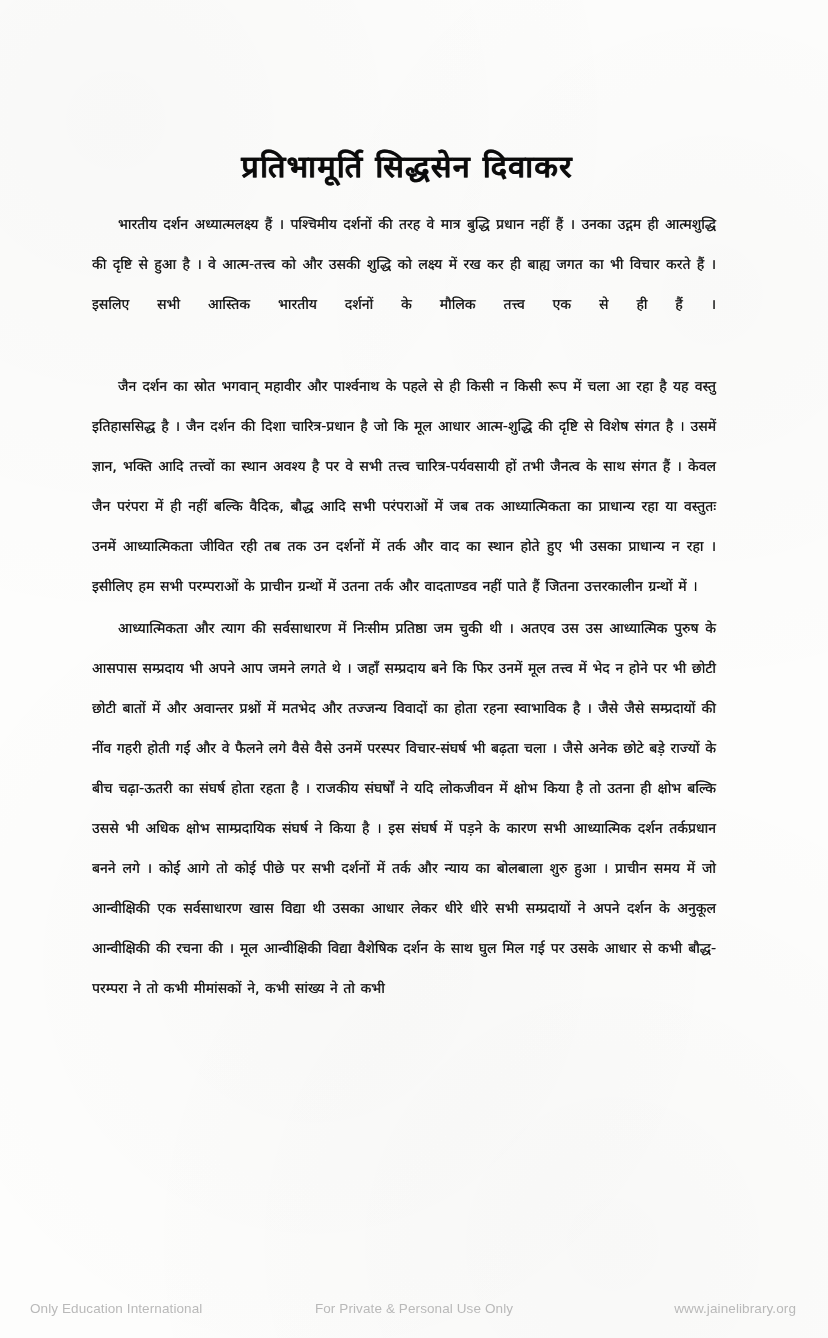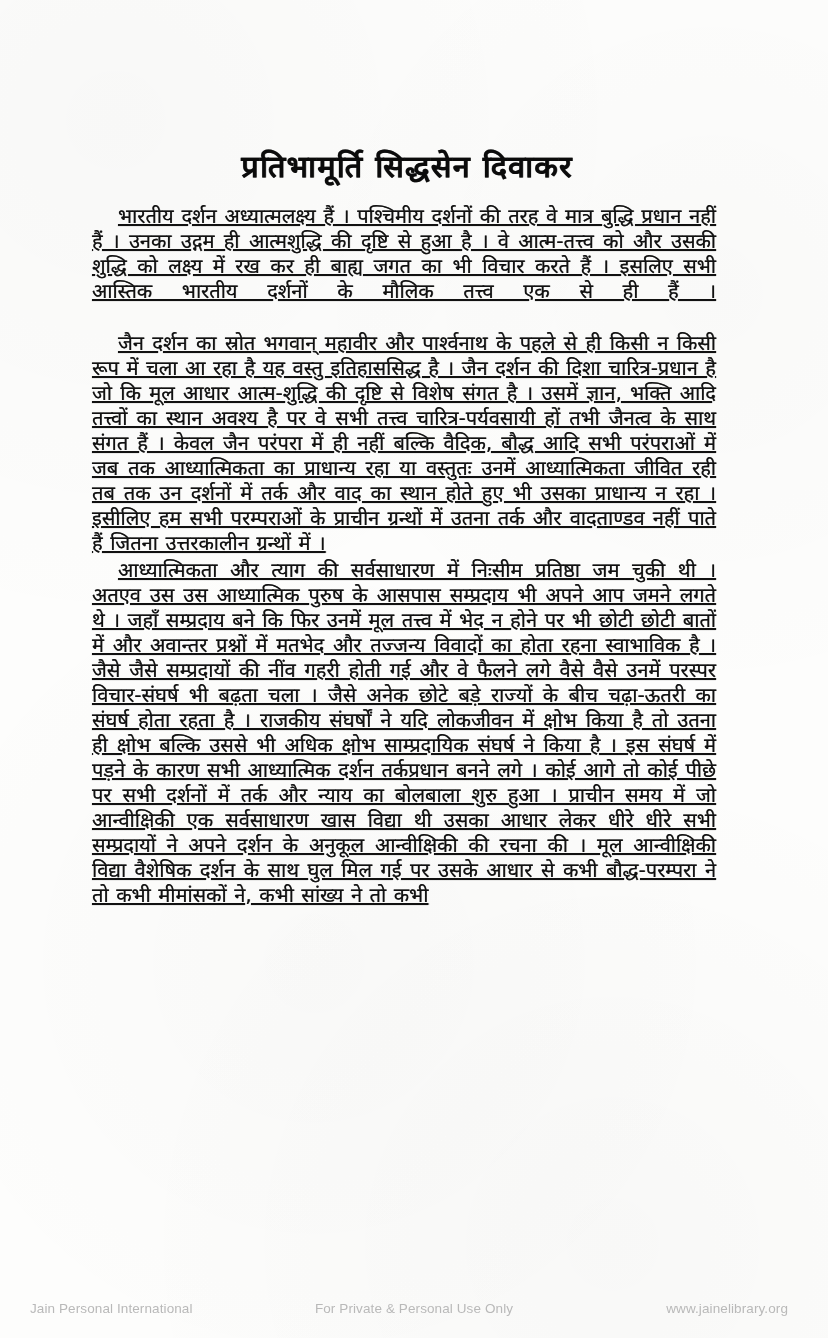--- a/index.html
+++ b/index.html
@@ -47,30 +47,29 @@
     line-height: 1.25;
     margin: 0 0 18px 0;
     padding-left: 6px;
     transform: scaleX(1.02);
     transform-origin: center;
     text-shadow: 0.4px 0 0 rgba(0,0,0,0.55), -0.3px 0.3px 0 rgba(0,0,0,0.35);
   }
 
   .para {
     font-family: "DejaVu Sans", sans-serif;
-    font-size: 20px;
-    line-height: 25px;
+    font-size: 14px;
+    line-height: 40px;
     color: #111111;
     text-align: justify;
     text-justify: inter-word;
     margin: 0 0 2px 0;
     text-indent: 26px;
     word-spacing: 1.2px;
     text-shadow: 0.35px 0 0 rgba(0,0,0,0.45), -0.25px 0.25px 0 rgba(0,0,0,0.28);
-    text-decoration: underline;
   }
   .para:last-of-type { margin-bottom: 0; }
 
   
   .para.full-last::after {
     content: "";
     display: inline-block;
     width: 100%;
   }
 
@@ -82,38 +81,38 @@
     top: 1296px;
     height: 24px;
     display: flex;
     align-items: center;
     font-size: 13.5px;
     color: #b9b9b9;
     letter-spacing: 0.1px;
   }
   #footer-left   { position: absolute; left: 30px; }
   #footer-center { position: absolute; left: 50%; transform: translateX(-50%); }
-  #footer-right  { position: absolute; right: 40px; }
+  #footer-right  { position: absolute; right: 32px; }
 </style>
 </head>
 <body>
 
 <div id="scan-page">
 
   <div id="text-body">
 
     <h1 id="page-title">प्रतिभामूर्ति सिद्धसेन दिवाकर</h1>
 
     <p class="para full-last">भारतीय दर्शन अध्यात्मलक्ष्य हैं । पश्चिमीय दर्शनों की तरह वे मात्र बुद्धि प्रधान नहीं हैं । उनका उद्गम ही आत्मशुद्धि की दृष्टि से हुआ है । वे आत्म-तत्त्व को और उसकी शुद्धि को लक्ष्य में रख कर ही बाह्य जगत का भी विचार करते हैं । इसलिए सभी आस्तिक भारतीय दर्शनों के मौलिक तत्त्व एक से ही हैं ।</p>
 
     <p class="para">जैन दर्शन का स्रोत भगवान् महावीर और पार्श्वनाथ के पहले से ही किसी न किसी रूप में चला आ रहा है यह वस्तु इतिहाससिद्ध है । जैन दर्शन की दिशा चारित्र-प्रधान है जो कि मूल आधार आत्म-शुद्धि की दृष्टि से विशेष संगत है । उसमें ज्ञान, भक्ति आदि तत्त्वों का स्थान अवश्य है पर वे सभी तत्त्व चारित्र-पर्यवसायी हों तभी जैनत्व के साथ संगत हैं । केवल जैन परंपरा में ही नहीं बल्कि वैदिक, बौद्ध आदि सभी परंपराओं में जब तक आध्यात्मिकता का प्राधान्य रहा या वस्तुतः उनमें आध्यात्मिकता जीवित रही तब तक उन दर्शनों में तर्क और वाद का स्थान होते हुए भी उसका प्राधान्य न रहा । इसीलिए हम सभी परम्पराओं के प्राचीन ग्रन्थों में उतना तर्क और वादताण्डव नहीं पाते हैं जितना उत्तरकालीन ग्रन्थों में ।</p>
 
     <p class="para">आध्यात्मिकता और त्याग की सर्वसाधारण में निःसीम प्रतिष्ठा जम चुकी थी । अतएव उस उस आध्यात्मिक पुरुष के आसपास सम्प्रदाय भी अपने आप जमने लगते थे । जहाँ सम्प्रदाय बने कि फिर उनमें मूल तत्त्व में भेद न होने पर भी छोटी छोटी बातों में और अवान्तर प्रश्नों में मतभेद और तज्जन्य विवादों का होता रहना स्वाभाविक है । जैसे जैसे सम्प्रदायों की नींव गहरी होती गई और वे फैलने लगे वैसे वैसे उनमें परस्पर विचार-संघर्ष भी बढ़ता चला । जैसे अनेक छोटे बड़े राज्यों के बीच चढ़ा-ऊतरी का संघर्ष होता रहता है । राजकीय संघर्षों ने यदि लोकजीवन में क्षोभ किया है तो उतना ही क्षोभ बल्कि उससे भी अधिक क्षोभ साम्प्रदायिक संघर्ष ने किया है । इस संघर्ष में पड़ने के कारण सभी आध्यात्मिक दर्शन तर्कप्रधान बनने लगे । कोई आगे तो कोई पीछे पर सभी दर्शनों में तर्क और न्याय का बोलबाला शुरु हुआ । प्राचीन समय में जो आन्वीक्षिकी एक सर्वसाधारण खास विद्या थी उसका आधार लेकर धीरे धीरे सभी सम्प्रदायों ने अपने दर्शन के अनुकूल आन्वीक्षिकी की रचना की । मूल आन्वीक्षिकी विद्या वैशेषिक दर्शन के साथ घुल मिल गई पर उसके आधार से कभी बौद्ध-परम्परा ने तो कभी मीमांसकों ने, कभी सांख्य ने तो कभी</p>
 
   </div>
 
   <div id="page-footer">
-    <span id="footer-left">Jain Personal International</span>
+    <span id="footer-left">Only Education International</span>
     <span id="footer-center">For Private &amp; Personal Use Only</span>
     <span id="footer-right">www.jainelibrary.org</span>
   </div>
 
 </div>
 
 </body></html>

